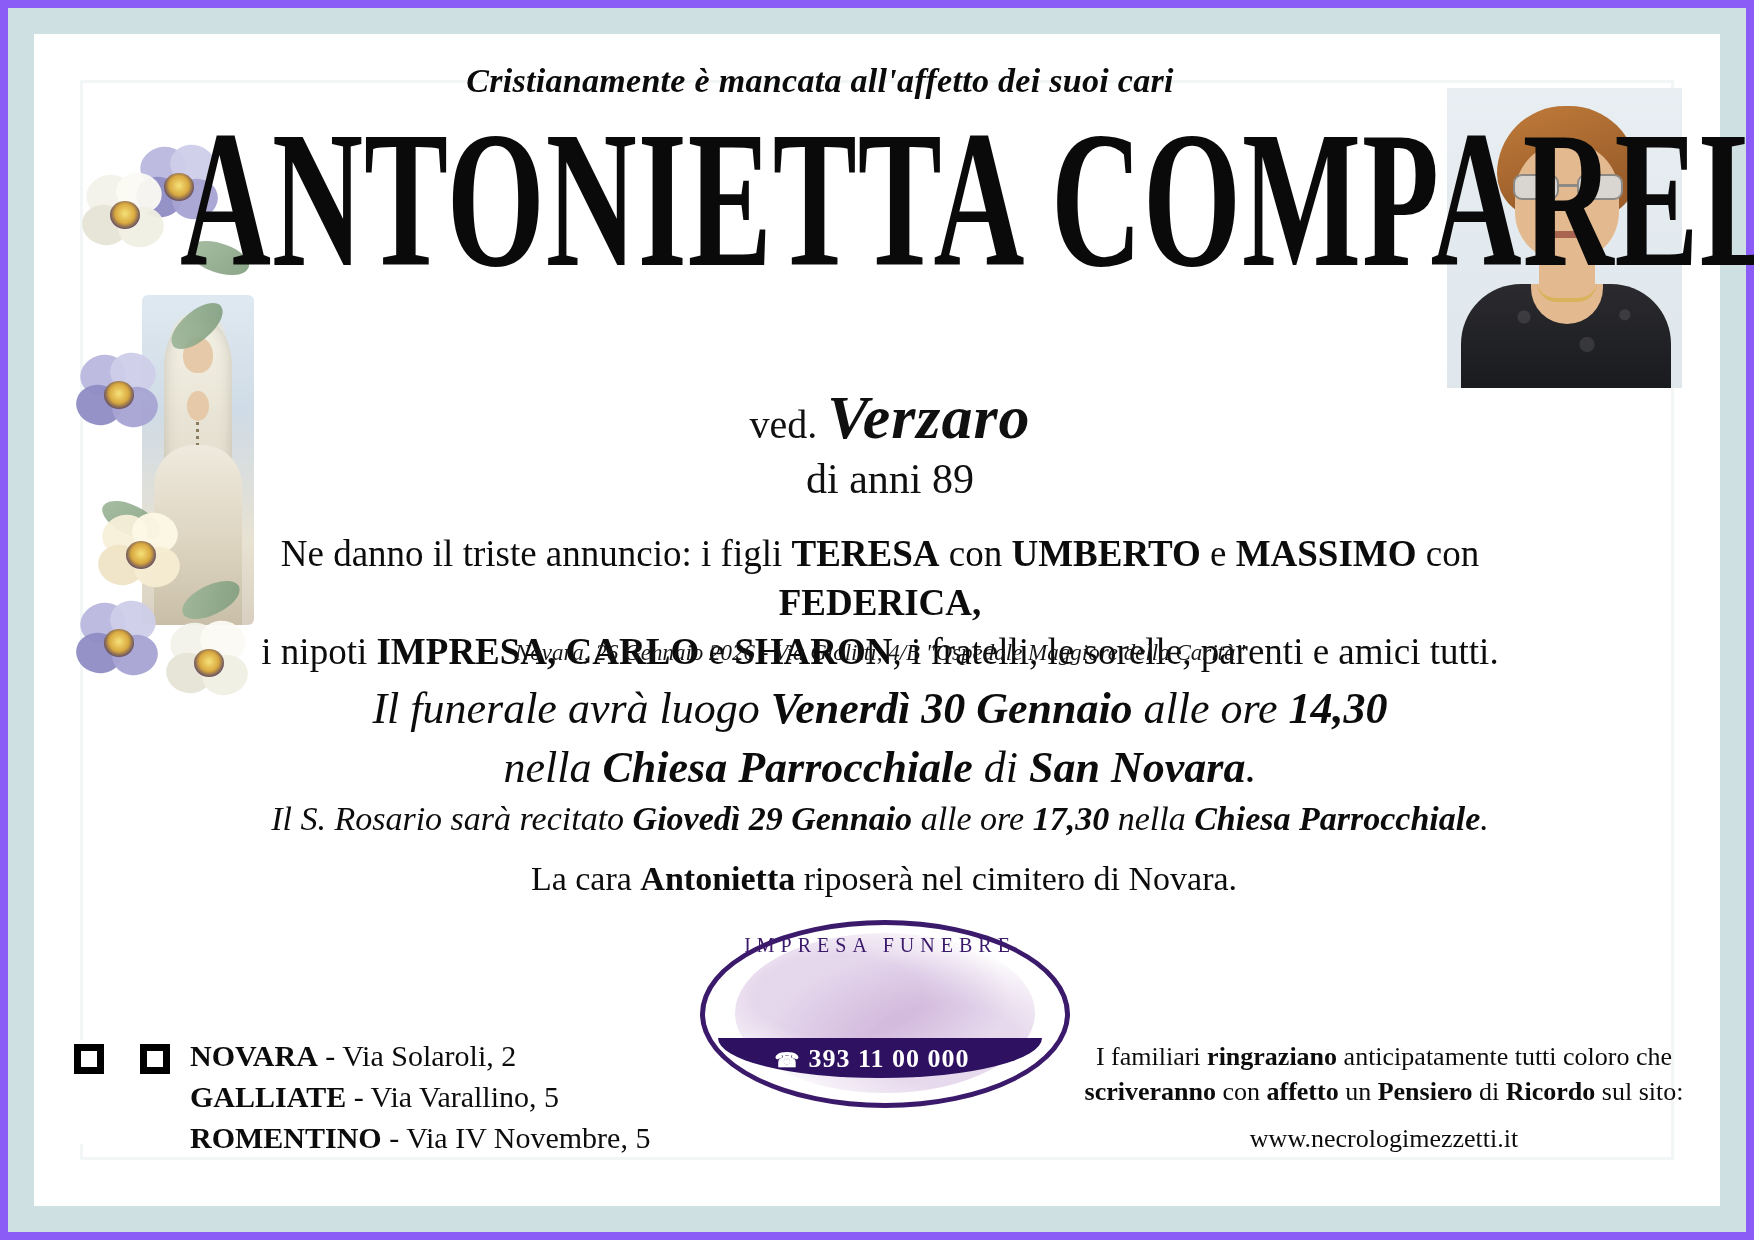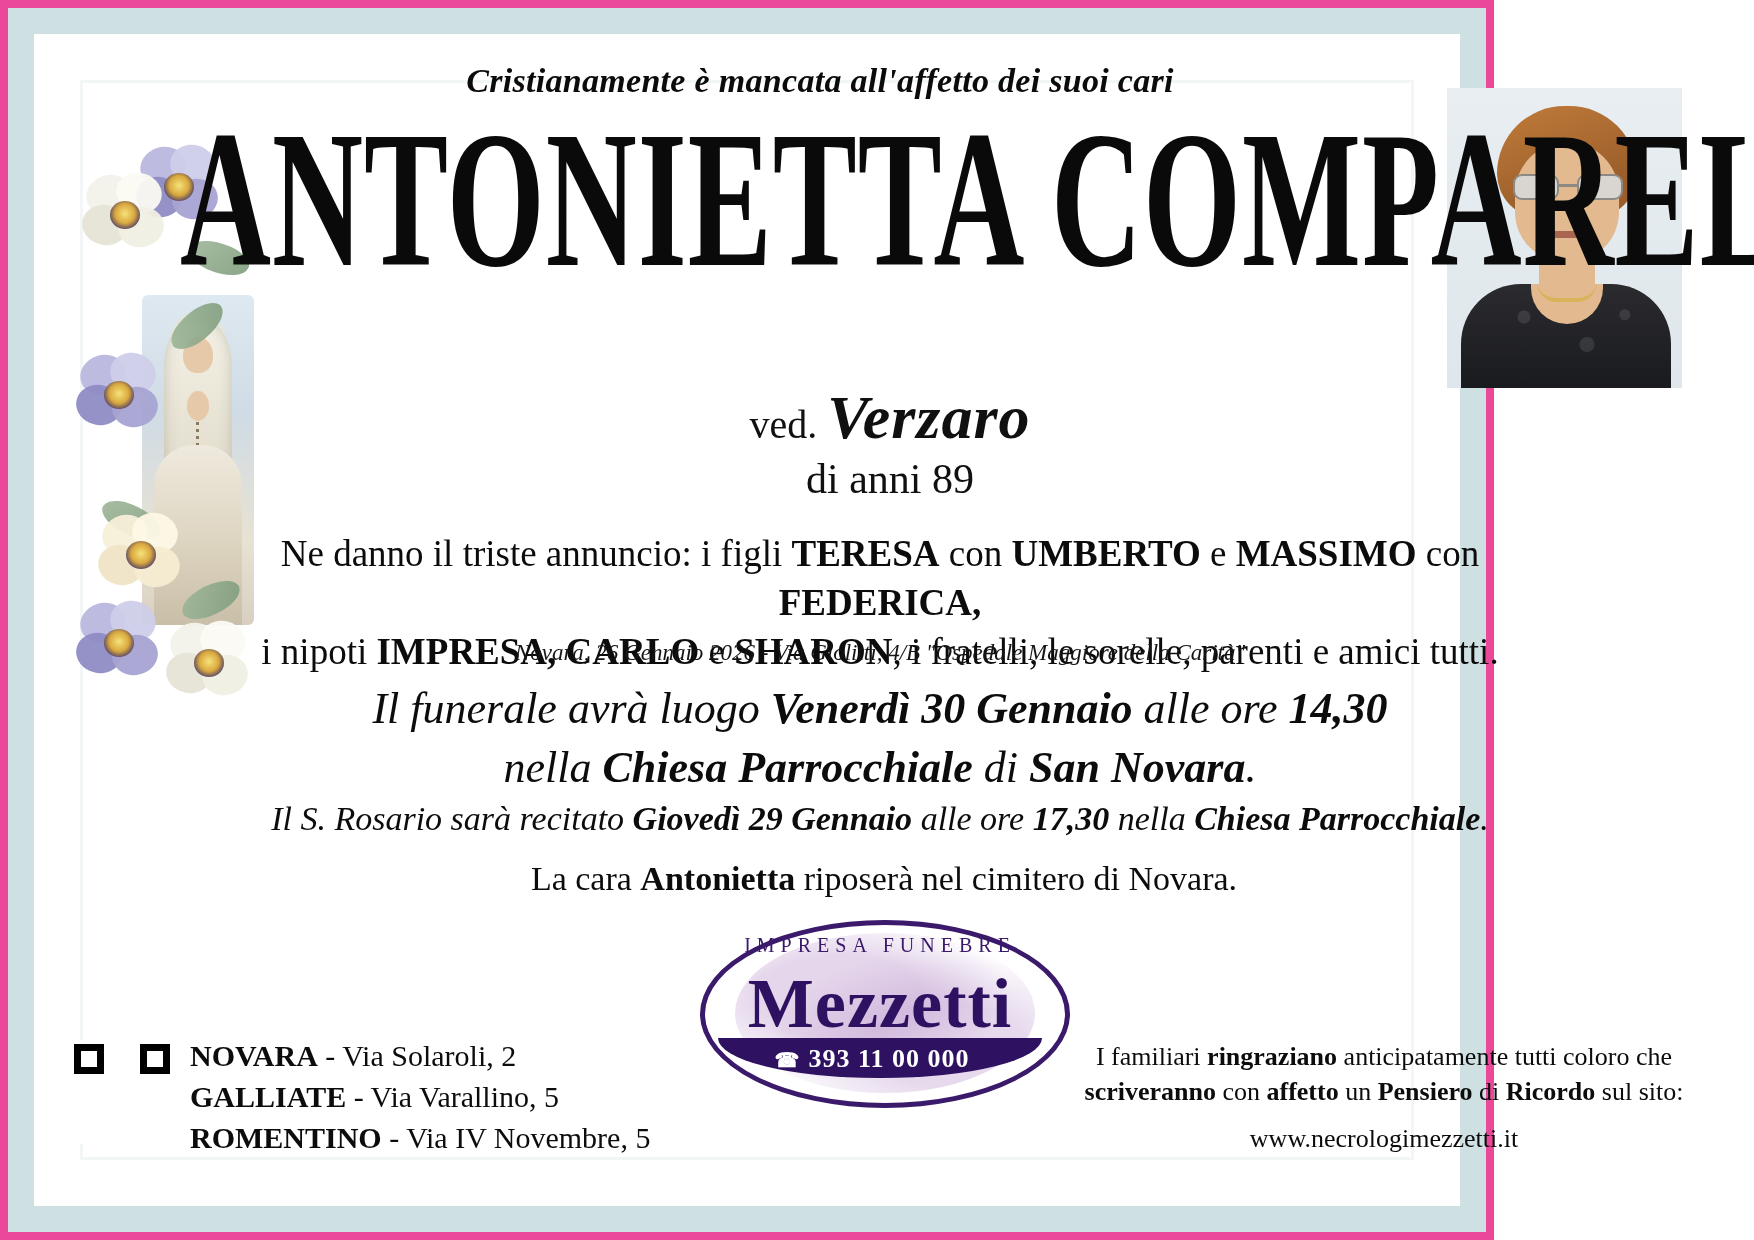--- a/index.html
+++ b/index.html
@@ -9,24 +9,24 @@
   }
   body {
     width: 1754px;
     height: 1240px;
     font-family: "Liberation Serif", serif;
     overflow: hidden;
   }
 
   .poster {
     position: relative;
-    width: 1494px;
+    width: 1754px;
     height: 1240px;
     box-sizing: border-box;
-    background: #ec4899;
+    background: #8b5cf6;
   }
 
   
   .frame-outer {
     position: absolute;
     left: 8px;
     top: 8px;
     right: 8px;
     bottom: 8px;
     box-sizing: border-box;
@@ -565,21 +565,20 @@
 
     <div class="cemetery">
       <span>La cara </span><b>Antonietta</b><span> riposerà nel cimitero di Novara.</span>
     </div>
 
     <div class="logo">
       <div class="oval">
         <div class="swirl"></div>
       </div>
       <div class="top-text">IMPRESA FUNEBRE</div>
-      <div class="brand">Mezzetti</div>
       <div class="band"></div>
       <div class="phone">
         <span class="ico">☎</span><span>393 11 00 000</span>
       </div>
     </div>
 
     <div class="qr"></div>
 
     <div class="addresses">
       <div>

